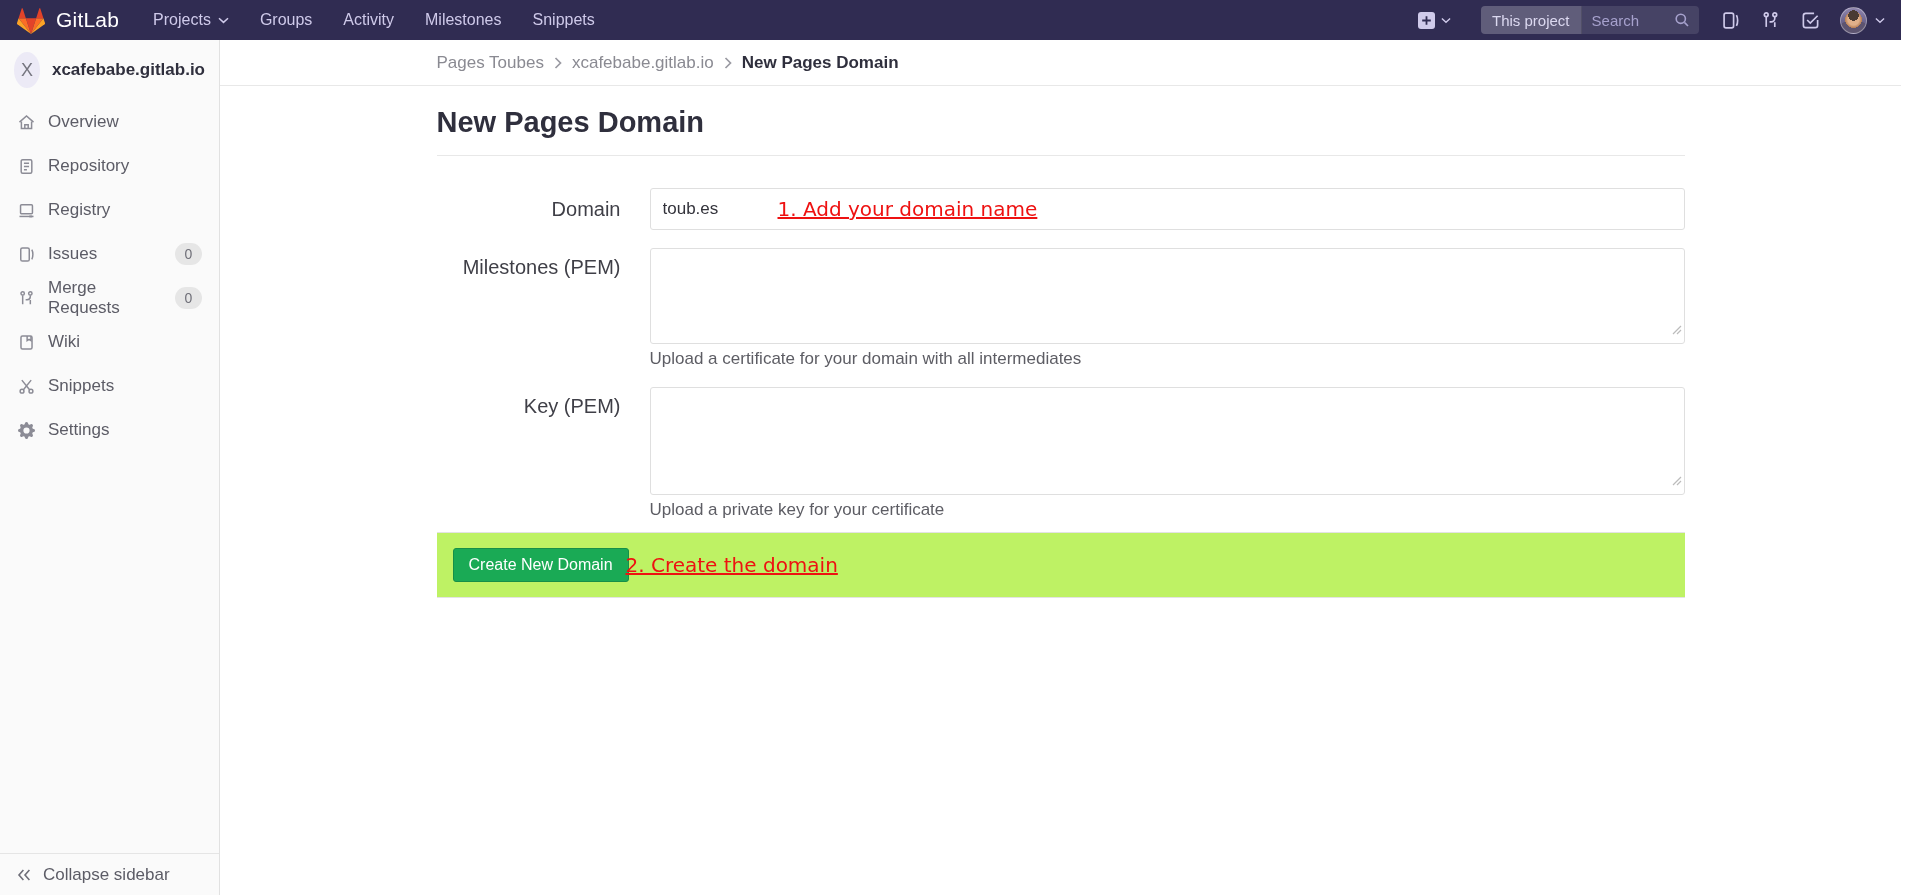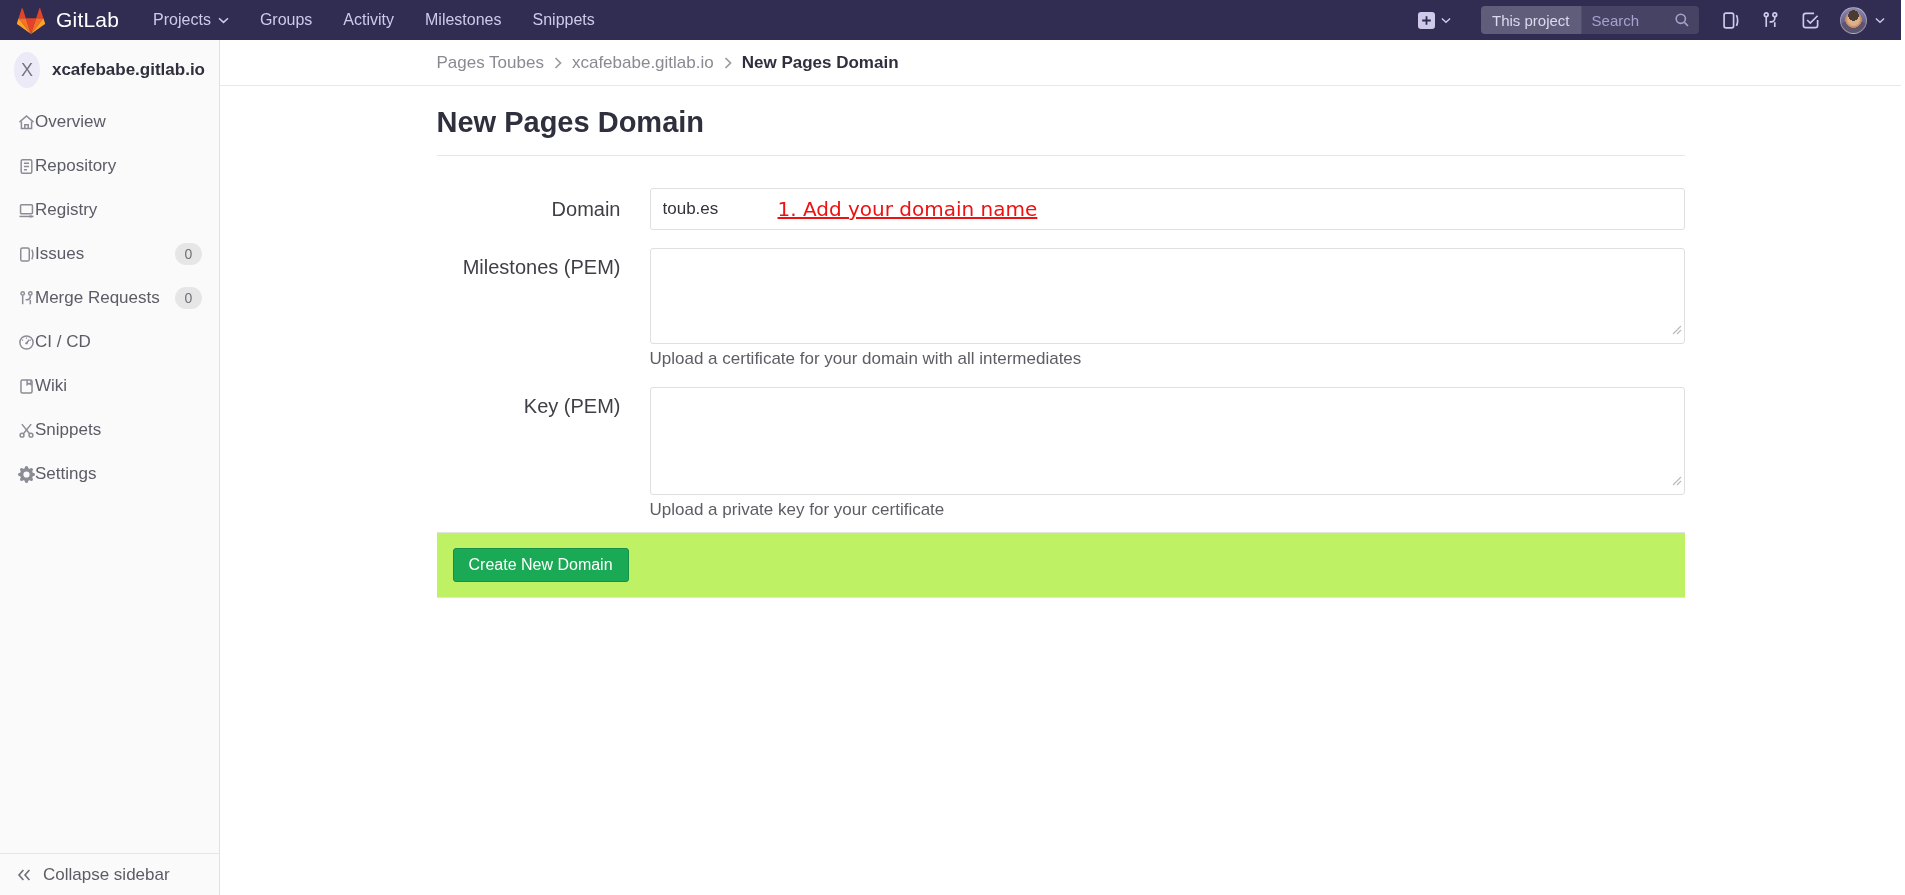--- a/index.html
+++ b/index.html
@@ -68,21 +68,21 @@
     display: flex; flex-direction: column;
   }
   .project-header { display: flex; align-items: center; gap: 12px; padding: 12px 14px; height: 60px; }
   .project-avatar {
     width: 36px; height: 36px; border-radius: 50%; background: #eceaf6;
     color: #75757f; font-size: 18px; display: flex; align-items: center; justify-content: center;
   }
   .project-name { font-size: 17px; font-weight: 700; color: #2f2f3d; }
   .side-menu { display: flex; flex-direction: column; }
   .side-item {
-    height: 44px; display: flex; align-items: center; 
+    height: 44px; display: flex; align-items: center; gap: 13px;
     padding: 0 17px 0 18px; color: #5c5c66; font-size: 17px; cursor: pointer;
   }
   .side-item .s-icon { color: #8c8c96; display: flex; width: 17px; justify-content: center; }
   .side-badge {
     margin-left: auto; background: #e6e6e6; color: #6f6f78;
     border-radius: 11px; min-width: 27px; height: 22px; padding: 0 9px;
     font-size: 14px; display: flex; align-items: center; justify-content: center;
   }
   .collapse-row {
     margin-top: auto; border-top: 1px solid #e5e5e5; height: 42px;
@@ -303,31 +303,20 @@
               <circle cx="11.6" cy="3.2" r="1.6"></circle>
               <path d="M11.6 5v1.2a3 3 0 0 1-3 3H7.2M11.6 9.5v3.9"></path>
             </svg>
           </span>
           <span>Merge Requests</span>
           <span class="side-badge">0</span>
         </a>
         <a class="side-item">
           <span class="s-icon">
             <svg width="17" height="17" viewBox="0 0 16 16" fill="none" stroke="currentColor" stroke-width="1.4">
-              <circle cx="8" cy="8" r="6.2"></circle>
-              <path d="M8 8.6L10.6 5.4"></path>
-              <circle cx="8" cy="8.6" r="1.1" fill="currentColor" stroke="none"></circle>
-              <path d="M8 3.4v1M4 5.4l.7.7M12 5.4l-.7.7" stroke-width="1.1"></path>
-            </svg>
-          </span>
-          <span>CI / CD</span>
-        </a>
-        <a class="side-item">
-          <span class="s-icon">
-            <svg width="17" height="17" viewBox="0 0 16 16" fill="none" stroke="currentColor" stroke-width="1.4">
               <rect x="2.8" y="1.8" width="10.4" height="12.4" rx="1.4"></rect>
               <path d="M8.6 1.8v4.4l1.8-1.2 1.8 1.2V1.8"></path>
             </svg>
           </span>
           <span>Wiki</span>
         </a>
         <a class="side-item">
           <span class="s-icon">
             <svg width="17" height="17" viewBox="0 0 16 16" fill="none" stroke="currentColor" stroke-width="1.4">
               <circle cx="3.8" cy="12.4" r="1.8"></circle>
@@ -414,18 +403,19 @@
                       <path d="M9 1L1 9M9 5L5 9"></path>
                     </svg>
                 </span>
               </div>
               <div class="help-block">Upload a private key for your certificate</div>
             </div>
           </div>
 
           <div class="form-actions">
             <button type="button" class="btn-create">Create New Domain</button>
+            <span class="annotation annotation-2">2. Create the domain</span>
           </div>
         </form>
       </div>
     </main>
   </div>
 </div>
 
 </body></html>

